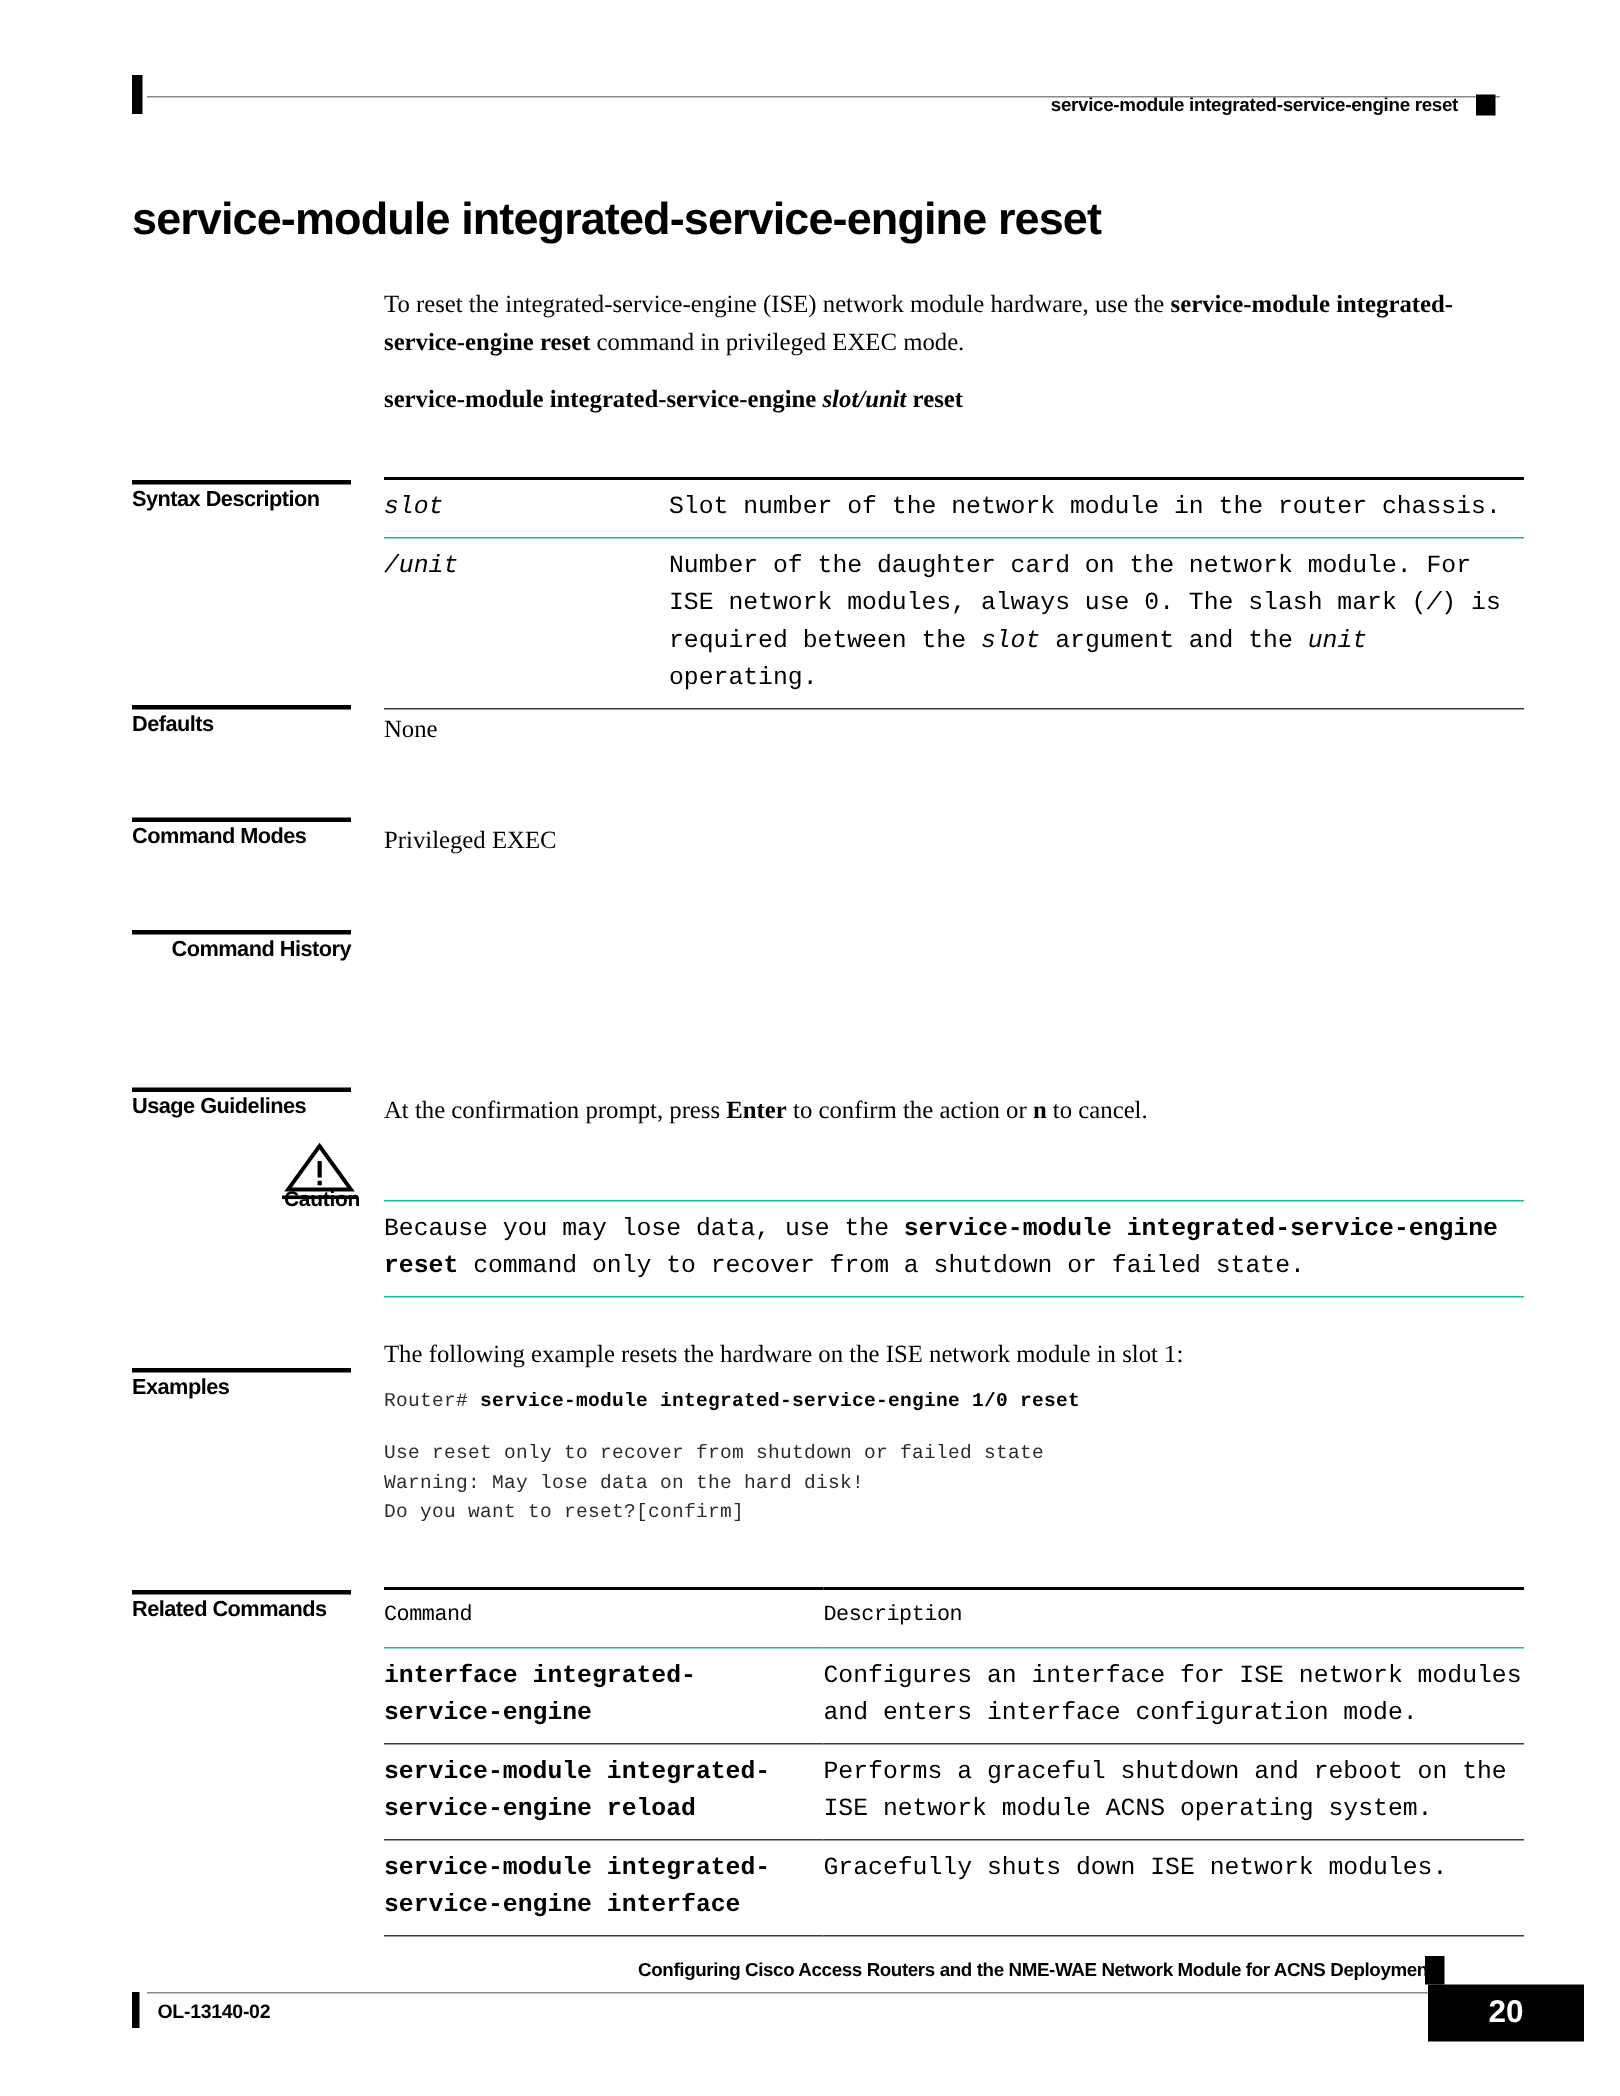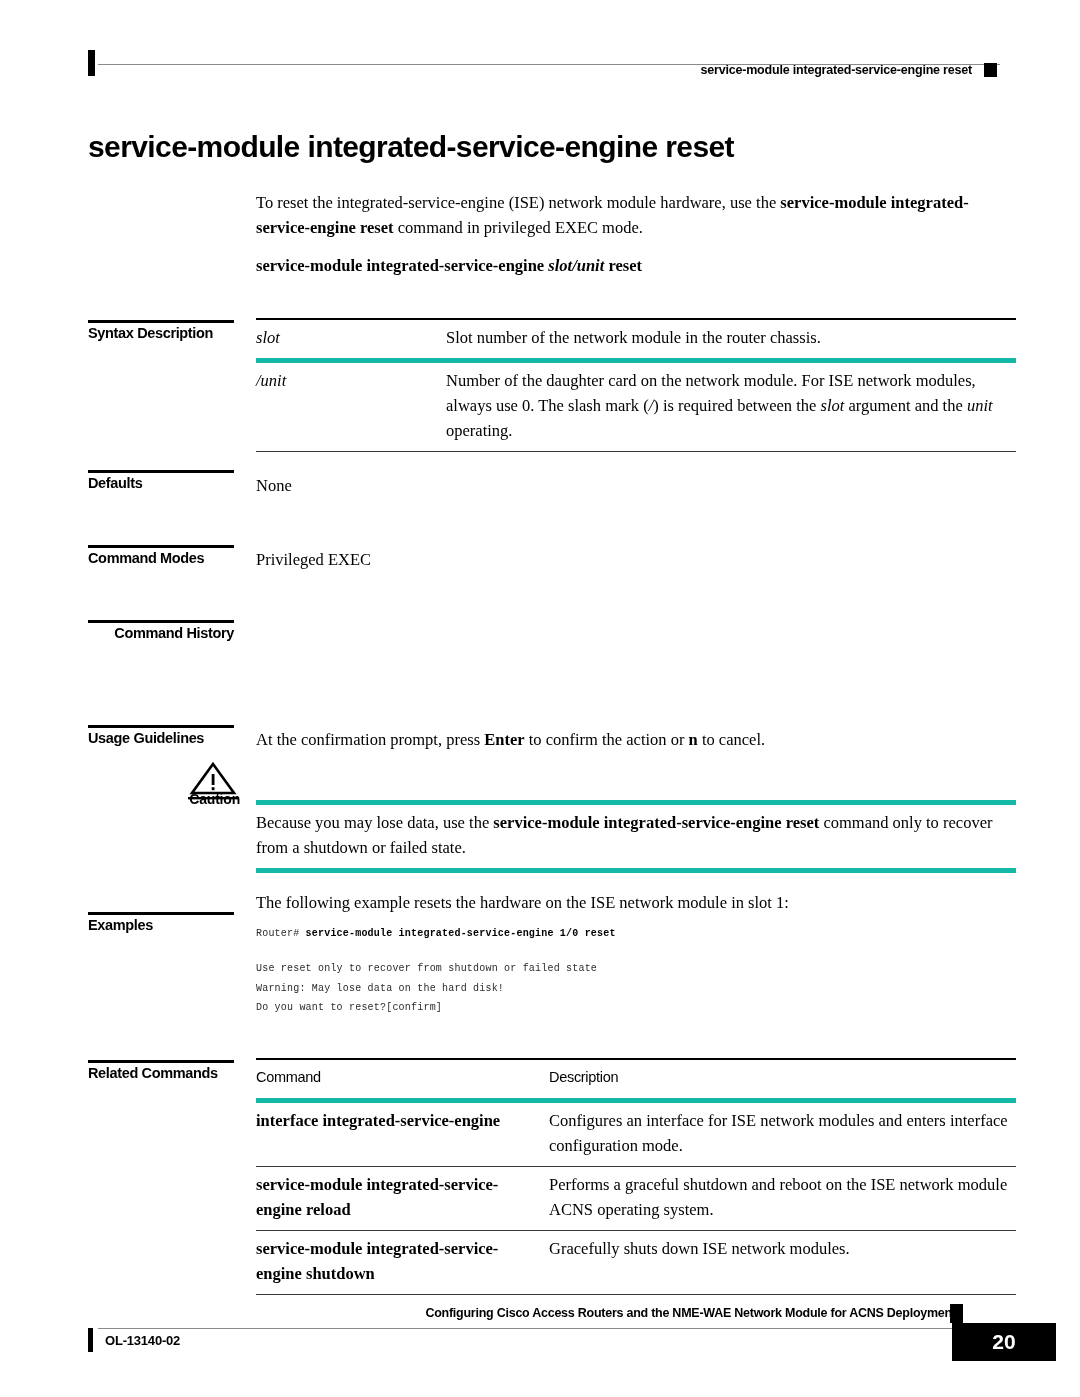--- a/index.html
+++ b/index.html
@@ -126,23 +126,24 @@
     font-family: "Liberation Serif", serif;
     font-size: 16.5px;
     color: #000;
   }
   .doc-table td, .doc-table th {
     vertical-align: top;
     padding: 5px 0 8px 0;
     text-align: left;
     line-height: 25px;
     font-weight: normal;
+    font-family: Liberation Mono, monospace;
   }
   .rule-thick-top { border-top: 2.5px solid #000; }
-  .rule-thin { border-top: 5px solid #14b8a6; }
+  .rule-thin { border-top: 1px solid #14b8a6; }
   .rule-med  { border-top: 1.6px solid #3a3a3a; }
 
   .th-label {
     font-family: "Liberation Sans", sans-serif;
     font-weight: bold;
     font-size: 14.5px;
     letter-spacing: -0.3px;
     padding-top: 6px;
     padding-bottom: 9px;
   }
@@ -167,21 +168,21 @@
     font-size: 14px;
     letter-spacing: -0.2px;
   }
 
   
   .code-block {
     position: absolute;
     left: 256px;
     width: 760px;
     font-family: "Liberation Mono", monospace;
-    font-size: 10px;
+    font-size: 13px;
     line-height: 19.5px;
     letter-spacing: 0.2px;
     color: #2c2c2c;
     white-space: pre;
   }
   .code-block .cmd {
     font-weight: bold;
     color: #000;
   }
 
@@ -349,21 +350,21 @@
     </tr>
     <tr>
       <td class="rule-thin" style="width:285px;padding-right:8px;"><b>interface integrated-service-engine</b></td>
       <td class="rule-thin">Configures an interface for ISE network modules and enters interface configuration mode.</td>
     </tr>
     <tr>
       <td class="rule-med" style="width:285px;padding-right:8px;"><b>service-module integrated-service-engine reload</b></td>
       <td class="rule-med">Performs a graceful shutdown and reboot on the ISE network module ACNS operating system.</td>
     </tr>
     <tr>
-      <td class="rule-med" style="width:285px;padding-right:8px;"><b>service-module integrated-service-engine shutdown</b></td>
+      <td class="rule-med" style="width:285px;padding-right:8px;"><b>service-module integrated-service-engine interface</b></td>
       <td class="rule-med">Gracefully shuts down ISE network modules.</td>
     </tr>
     <tr>
       <td class="rule-med" style="padding:0;height:0;"></td>
       <td class="rule-med" style="padding:0;height:0;"></td>
     </tr>
   </tbody>
     </table>
 
   <div class="footer">

